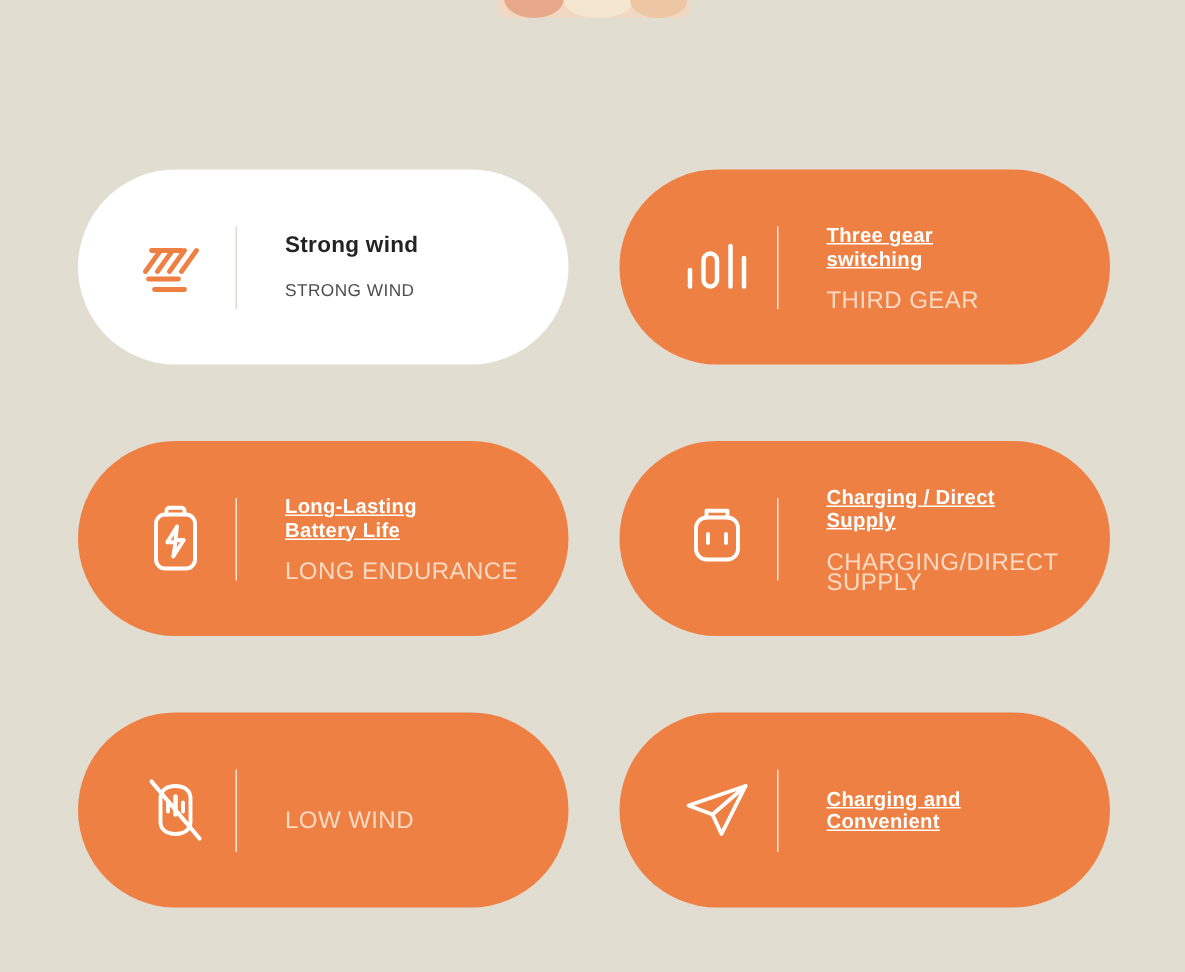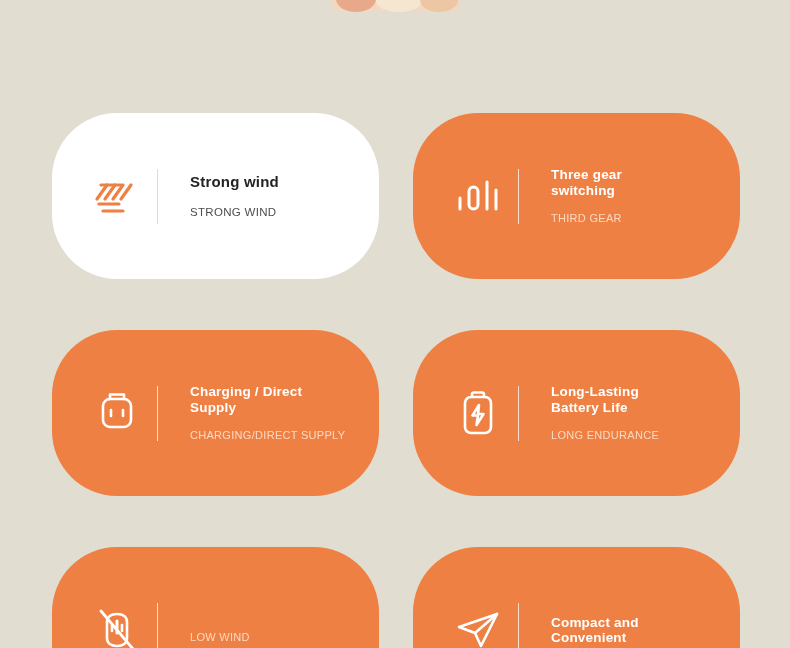--- a/index.html
+++ b/index.html
@@ -53,21 +53,21 @@
     left: 52px;
     top: 113px;
     width: 688px;
     display: grid;
     grid-template-columns: 327px 327px;
     grid-column-gap: 34px;
     grid-row-gap: 51px;
   }
 
   .card {
-    height: 166px;
+    height: 130px;
     border-radius: 65px;
     display: flex;
     align-items: center;
     box-sizing: border-box;
     background: #ef8043;
   }
   .card.light {
     background: #ffffff;
   }
 
@@ -100,31 +100,31 @@
     line-height: 15.5px;
     letter-spacing: .2px;
   }
   .card.light .title {
     color: #232323;
     font-size: 15px;
     line-height: 17px;
   }
   .subtitle {
     color: #fbd9c3;
-    font-size: 11px;
+    font-size: 16px;
     line-height: 13px;
     margin-top: 14px;
     letter-spacing: .3px;
   }
   .card.light .subtitle {
     color: #4d4d4d;
     font-size: 11.5px;
     margin-top: 16px;
   }
-  .title .l2 { display: block; }
+  .title .l2 { display: block; text-decoration: underline; }
 
   svg.ic { display: block; }
 </style>
 </head>
 <body>
 
 <div id="top-strip">
   <div class="blob1"></div>
   <div class="blob2"></div>
   <div class="blob3"></div>
@@ -168,51 +168,51 @@
         <span class="l2">Three gear</span>
         <span class="l2">switching</span>
       </div>
       <div class="subtitle">THIRD GEAR</div>
     </div>
   </div>
 
   <div class="card">
     <div class="icon-wrap">
       <svg class="ic" width="52" height="48" viewBox="0 0 52 48" fill="none" stroke="#ffffff" stroke-width="2.6" stroke-linecap="round" stroke-linejoin="round">
+        <path d="M20 8 L20 5.5 C20 4.4 20.9 3.5 22 3.5 L30 3.5 C31.1 3.5 32 4.4 32 5.5 L32 8"></path>
+        <rect x="13" y="8" width="26" height="36" rx="6"></rect>
+        <path d="M27 16 L20.5 26.5 L26 26.5 L24.5 36 L31.5 25 L26 25 Z"></path>
+      </svg>
+    </div>
+    <div class="divider"></div>
+    <div class="texts">
+      <div class="title">
+        <span class="l2">Long-Lasting</span>
+        <span class="l2">Battery Life</span>
+      </div>
+      <div class="subtitle">LONG ENDURANCE</div>
+    </div>
+  </div>
+
+  <div class="card">
+    <div class="icon-wrap">
+      <svg class="ic" width="52" height="48" viewBox="0 0 52 48" fill="none" stroke="#ffffff" stroke-width="2.6" stroke-linecap="round" stroke-linejoin="round">
         <rect x="12" y="10" width="28" height="28" rx="7"></rect>
         <path d="M19 10 L19 5.5 L33 5.5 L33 10"></path>
         <path d="M20 21 L20 27"></path>
         <path d="M32 21 L32 27"></path>
       </svg>
     </div>
     <div class="divider"></div>
     <div class="texts">
       <div class="title">
         <span class="l2">Charging / Direct</span>
         <span class="l2">Supply</span>
       </div>
       <div class="subtitle">CHARGING/DIRECT SUPPLY</div>
-    </div>
-  </div>
-
-  <div class="card">
-    <div class="icon-wrap">
-      <svg class="ic" width="52" height="48" viewBox="0 0 52 48" fill="none" stroke="#ffffff" stroke-width="2.6" stroke-linecap="round" stroke-linejoin="round">
-        <path d="M20 8 L20 5.5 C20 4.4 20.9 3.5 22 3.5 L30 3.5 C31.1 3.5 32 4.4 32 5.5 L32 8"></path>
-        <rect x="13" y="8" width="26" height="36" rx="6"></rect>
-        <path d="M27 16 L20.5 26.5 L26 26.5 L24.5 36 L31.5 25 L26 25 Z"></path>
-      </svg>
-    </div>
-    <div class="divider"></div>
-    <div class="texts">
-      <div class="title">
-        <span class="l2">Long-Lasting</span>
-        <span class="l2">Battery Life</span>
-      </div>
-      <div class="subtitle">LONG ENDURANCE</div>
     </div>
   </div>
 
   <div class="card">
     <div class="icon-wrap">
       <svg class="ic" width="52" height="48" viewBox="0 0 52 48" fill="none" stroke="#ffffff" stroke-width="2.6" stroke-linecap="round" stroke-linejoin="round">
         <path d="M16 16 C16 11 20 8 26 8 C32 8 36 11 36 16 L36 32 C36 37 32 40 26 40 C20 40 16 37 16 32 Z"></path>
         <path d="M26 15 L26 27" stroke-width="3"></path>
         <path d="M21 19 L21 25"></path>
         <path d="M31 19 L31 25"></path>
@@ -230,19 +230,19 @@
   <div class="card">
     <div class="icon-wrap">
       <svg class="ic" width="54" height="48" viewBox="0 0 54 48" fill="none" stroke="#ffffff" stroke-width="2.6" stroke-linecap="round" stroke-linejoin="round">
         <path d="M8 21 L46 8 L30 40 L24 27 Z"></path>
         <path d="M24 27 L46 8"></path>
       </svg>
     </div>
     <div class="divider"></div>
     <div class="texts">
       <div class="title">
-        <span class="l2">Compact and</span>
+        <span class="l2">Charging and</span>
         <span class="l2">Convenient</span>
       </div>
     </div>
   </div>
 
 </div>
 
 </body></html>

